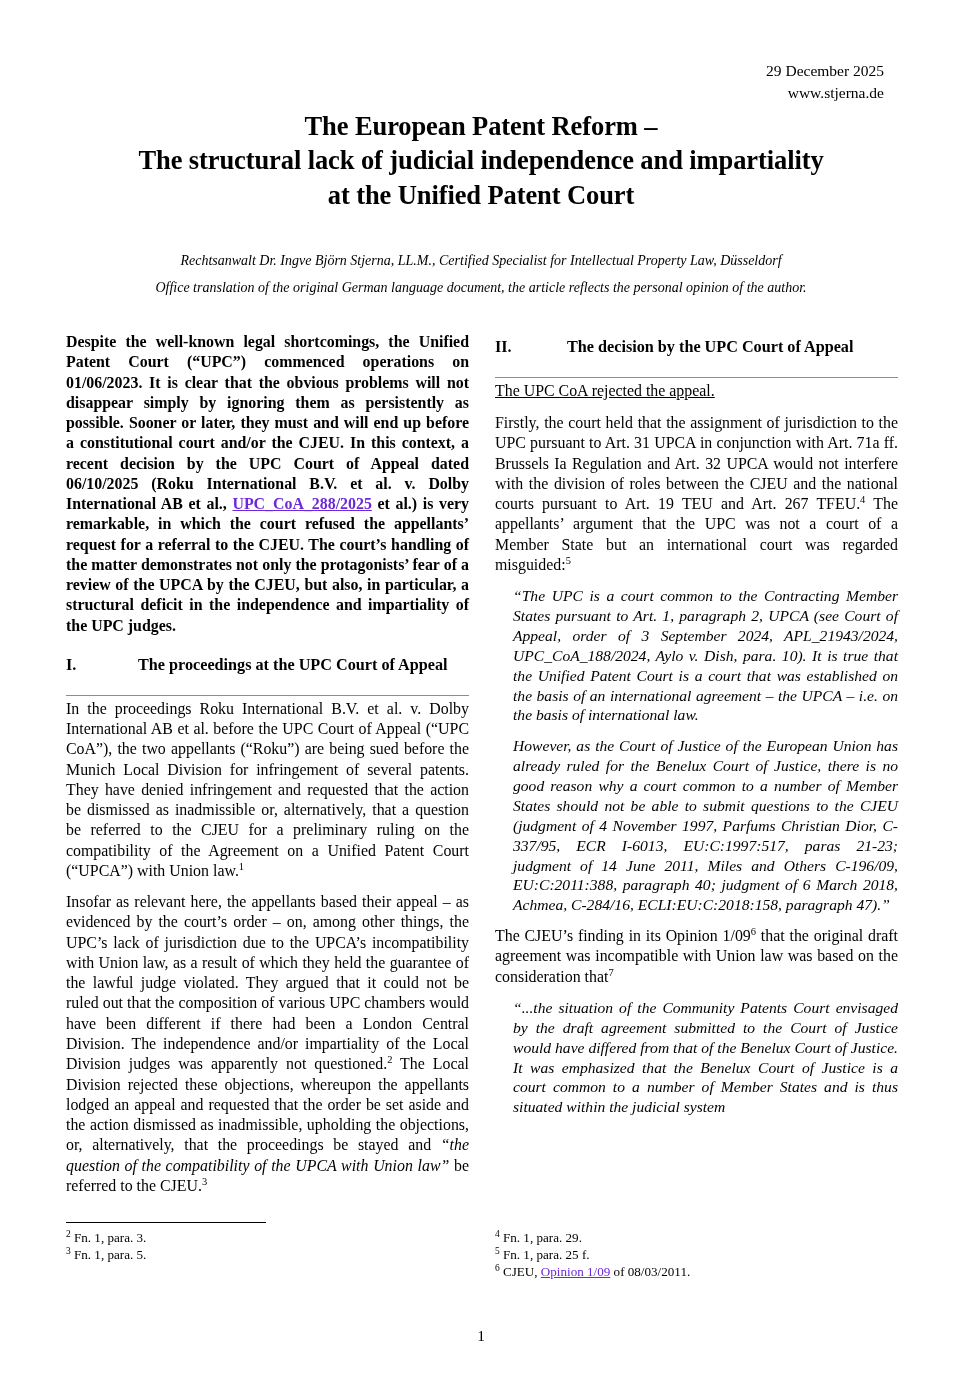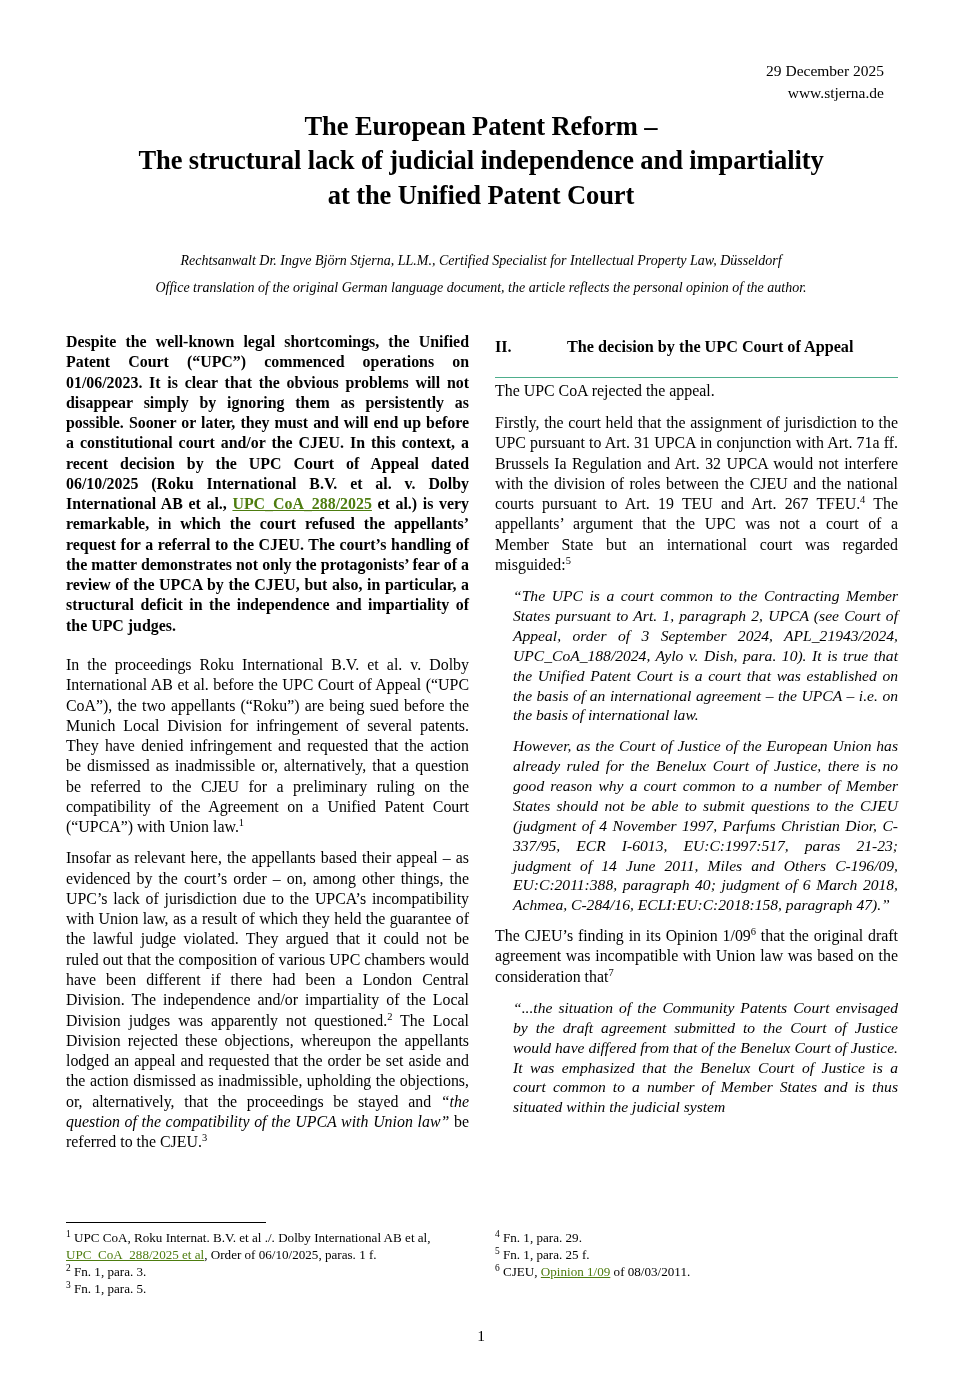--- a/index.html
+++ b/index.html
@@ -75,21 +75,21 @@
     font-size: 15.9px;
     line-height: 1.275;
     text-align: justify;
     hyphens: none;
   }
   p.lead {
     font-weight: bold;
     margin-bottom: 19px;
   }
   p.body { }
-  p.tight { margin-bottom: 12px; }
+  p.tight { margin-bottom: 12px; text-decoration: underline; }
 
   h2.section {
     font-size: 16.2px;
     font-weight: bold;
     margin: 5px 0 3px 0;
     padding-bottom: 19px;
     border-bottom: 1.6px solid #4eae8c;
     line-height: 1.28;
     display: block;
   }
@@ -101,21 +101,21 @@
 
   blockquote {
     margin: 0 0 11px 18px;
     font-style: italic;
     font-size: 15.6px;
     line-height: 1.275;
     text-align: justify;
   }
 
   a.link {
-    color: #4d7c0f;
+    color: #6d28d9;
   }
 
   sup {
     font-size: 0.66em;
     line-height: 0;
     vertical-align: super;
   }
 
   .italic { font-style: italic; }
 
@@ -176,20 +176,21 @@
       <div>Office translation of the original German language document, the article reflects the personal opinion of the author.</div>
     </div>
   </div>
 
   <div class="columns">
 
     <div class="col">
 
       <p class="lead"><span>Despite the well-known legal shortcomings, the Unified Patent Court (“UPC”) commenced operations on 01/06/2023. It is clear that the obvious problems will not disappear simply by ignoring them as persistently as possible. Sooner or later, they must and will end up before a constitutional court and/or the CJEU. In this context, a recent decision by the UPC Court of Appeal dated 06/10/2025 (Roku International B.V. et al. v. Dolby International AB et al., </span><a class="link" href="#">UPC_CoA_288/2025</a><span> et al.) is very remarkable, in which the court refused the appellants’ request for a referral to the CJEU. The court’s handling of the matter demonstrates not only the protagonists’ fear of a review of the UPCA by the CJEU, but also, in particular, a structural deficit in the independence and impartiality of the UPC judges.</span></p>
 
+      <h2 class="section"><span class="num">I.</span><span>The proceedings at the UPC Court of Appeal</span></h2>
 
       <p class="body"><span>In the proceedings Roku International B.V. et al. v. Dolby International AB et al. before the UPC Court of Appeal (“UPC CoA”), the two appellants (“Roku”) are being sued before the Munich Local Division for infringement of several patents. They have denied infringement and requested that the action be dismissed as inadmissible or, alternatively, that a question be referred to the CJEU for a preliminary ruling on the compatibility of the Agreement on a Unified Patent Court (“UPCA”) with Union law.</span><sup>1</sup></p>
 
       <p class="body"><span>Insofar as relevant here, the appellants based their appeal – as evidenced by the court’s order – on, among other things, the UPC’s lack of jurisdiction due to the UPCA’s incompatibility with Union law, as a result of which they held the guarantee of the lawful judge violated. They argued that it could not be ruled out that the composition of various UPC chambers would have been different if there had been a London Central Division. The independence and/or impartiality of the Local Division judges was apparently not questioned.</span><sup>2</sup><span> The Local Division rejected these objections, whereupon the appellants lodged an appeal and requested that the order be set aside and the action dismissed as inadmissible, upholding the objections, or, alternatively, that the proceedings be stayed and </span><span class="italic">“the question of the compatibility of the UPCA with Union law”</span><span> be referred to the CJEU.</span><sup>3</sup></p>
 
     </div>
 
     <div class="col">
 
       <h2 class="section"><span class="num">II.</span><span>The decision by the UPC Court of Appeal</span></h2>
@@ -206,21 +207,20 @@
       <p class="body"><span>The CJEU’s finding in its Opinion 1/09</span><sup>6</sup><span> that the original draft agreement was incompatible with Union law was based on the consideration that</span><sup>7</sup></p>
 
       <blockquote>“...the situation of the Community Patents Court envisaged by the draft agreement submitted to the Court of Justice would have differed from that of the Benelux Court of Justice. It was emphasized that the Benelux Court of Justice is a court common to a number of Member States and is thus situated within the judicial system</blockquote>
 
     </div>
   </div>
 
   <div class="footnotes">
     <div class="fn-col">
       <div class="fn-rule"></div>
-      <p class="fn"><sup>1</sup><span> UPC CoA, Roku Internat. B.V. et al ./. Dolby International AB et al, </span><a class="link" href="#">UPC_CoA_288/2025 et al</a><span>, Order of 06/10/2025, paras. 1 f.</span></p>
       <p class="fn"><sup>2</sup><span> Fn. 1, para. 3.</span></p>
       <p class="fn"><sup>3</sup><span> Fn. 1, para. 5.</span></p>
     </div>
     <div class="fn-col">
       <div class="fn-rule invisible"></div>
       <p class="fn"><sup>4</sup><span> Fn. 1, para. 29.</span></p>
       <p class="fn"><sup>5</sup><span> Fn. 1, para. 25 f.</span></p>
       <p class="fn"><sup>6</sup><span> CJEU, </span><a class="link" href="#">Opinion 1/09</a><span> of 08/03/2011.</span></p>
     </div>
   </div>

